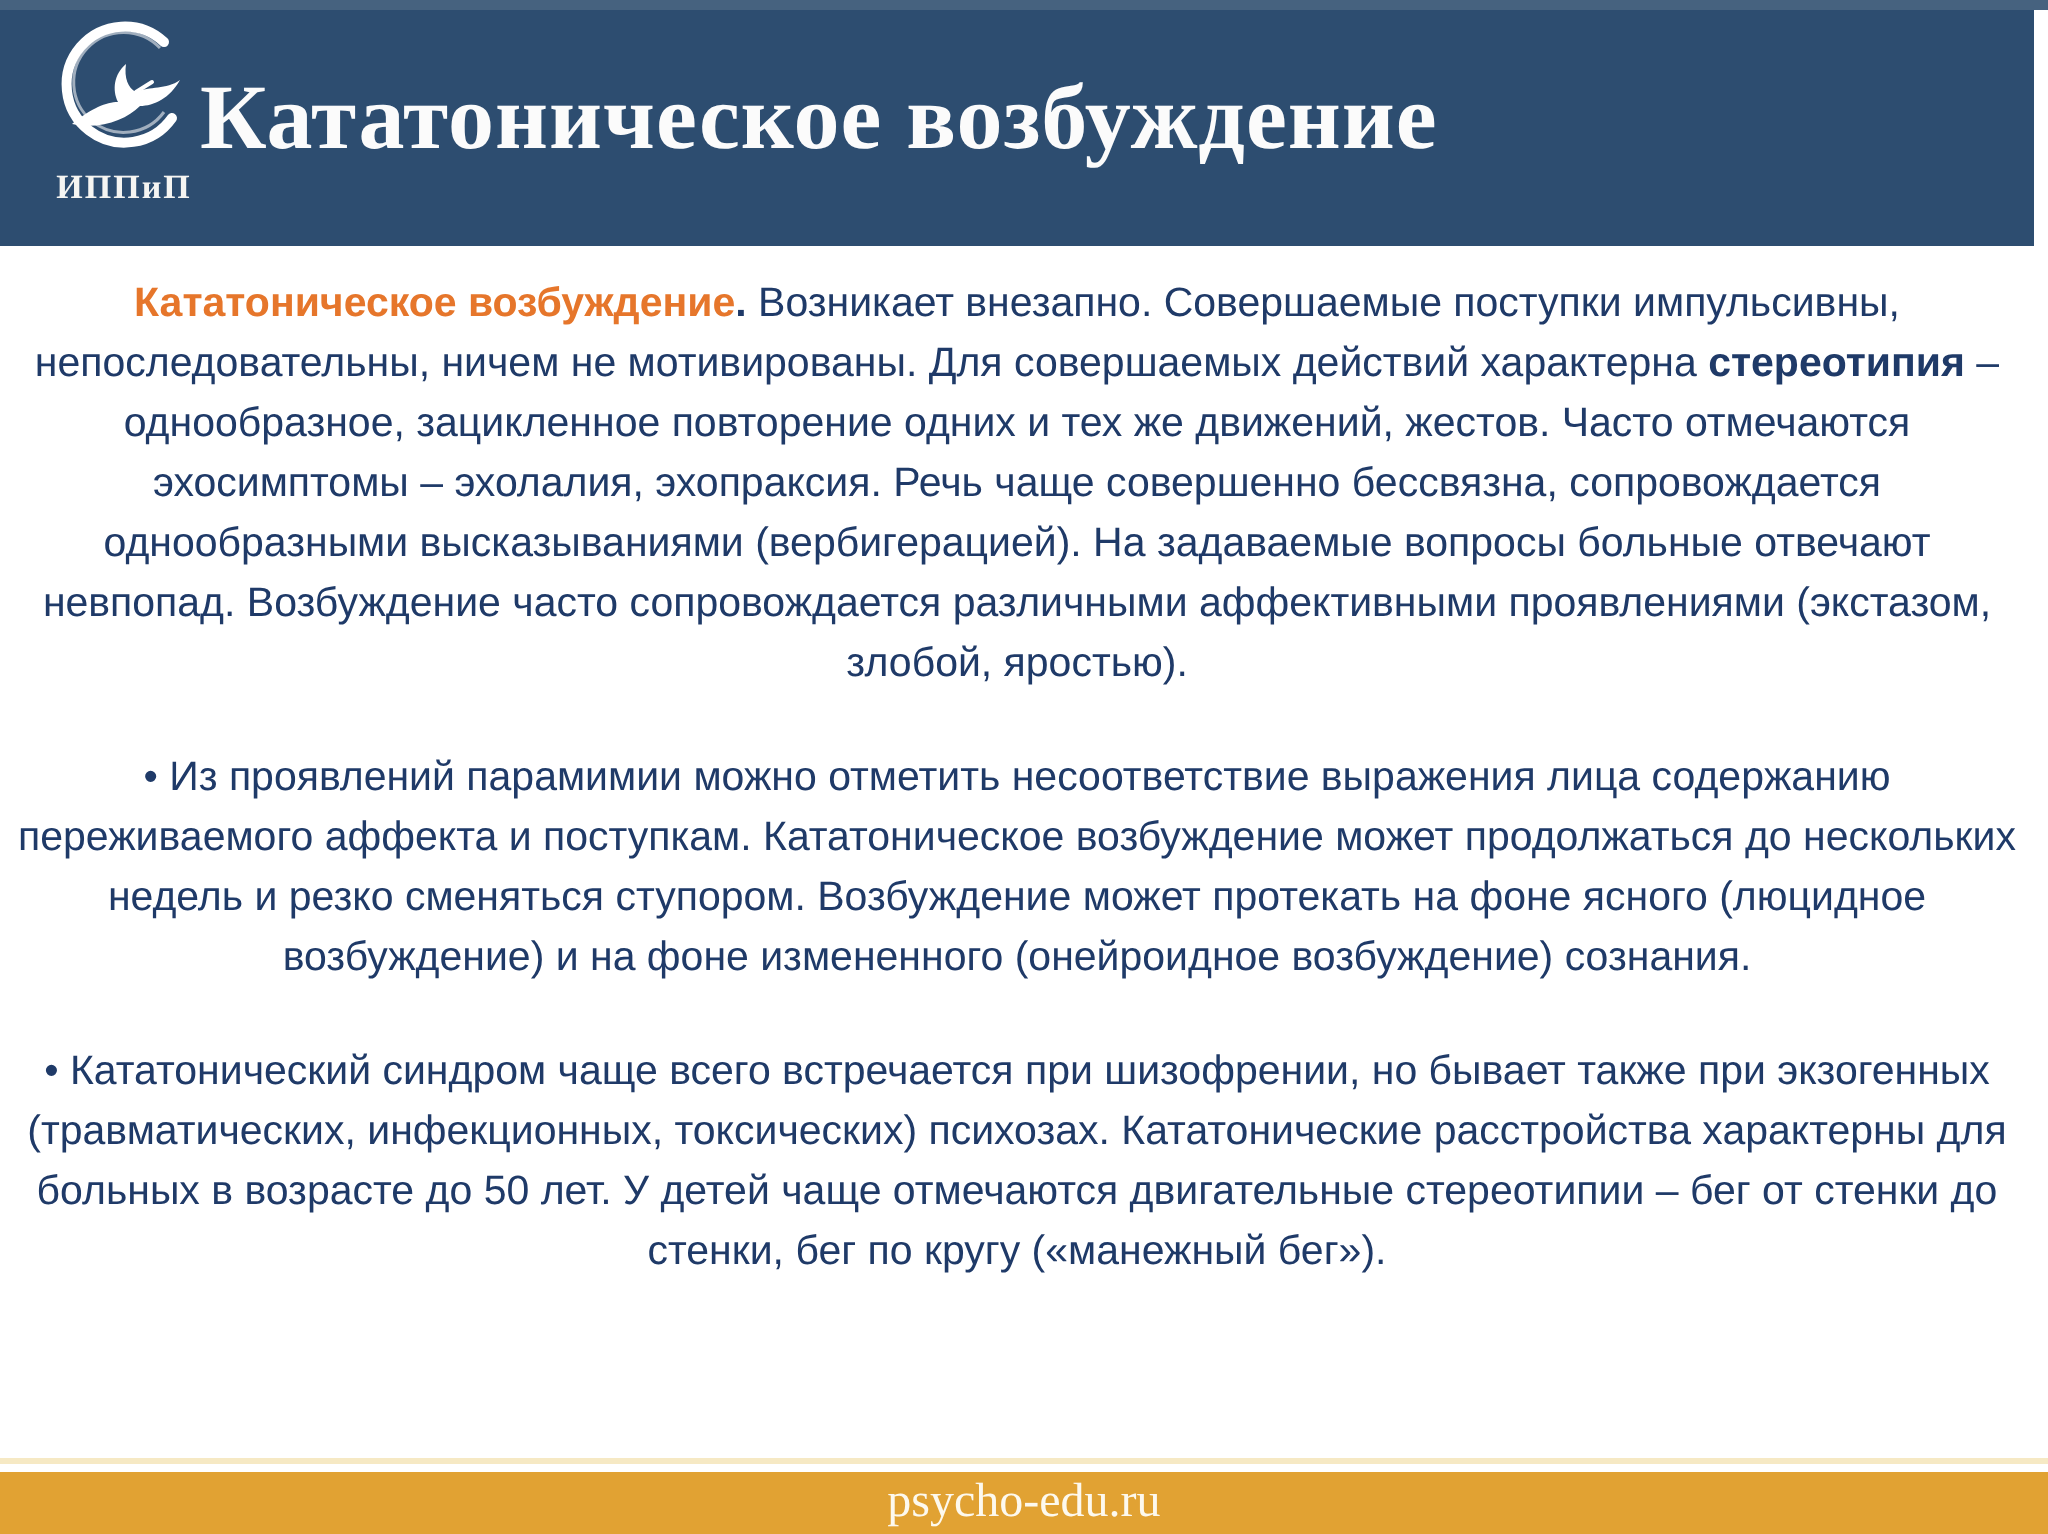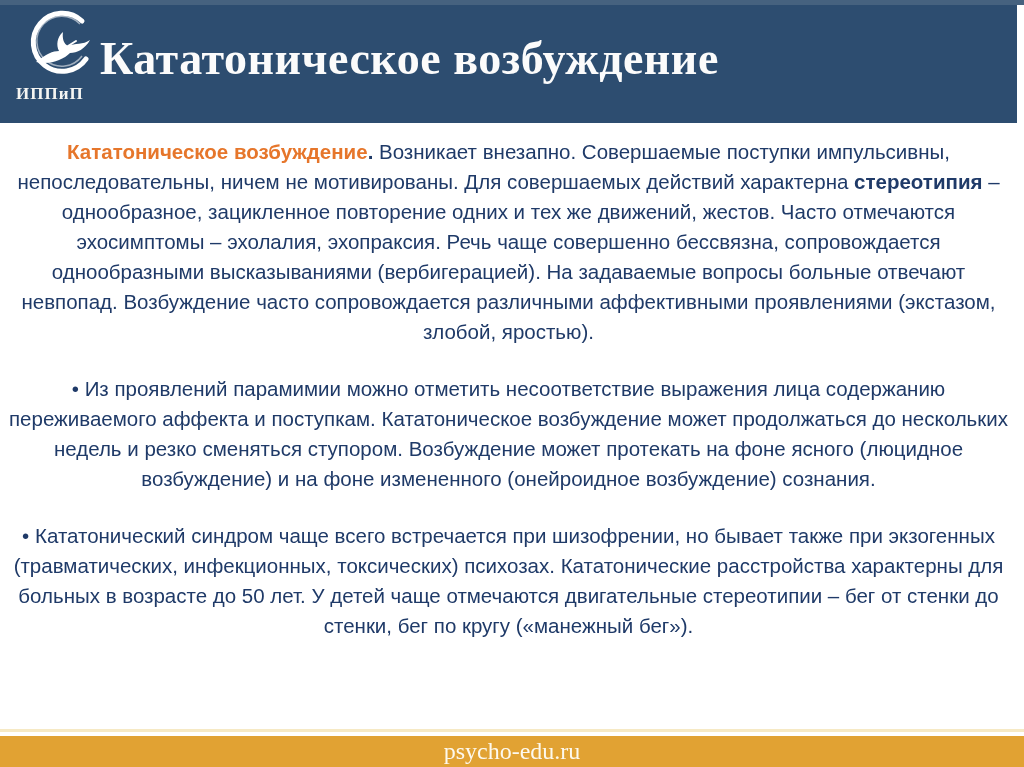--- a/index.html
+++ b/index.html
@@ -30,21 +30,21 @@
     top: 0; left: 0;
     width: 1024px;
     height: 5px;
     background: #46627f;
     z-index: 3;
   }
   .logo-wrap {
     position: absolute;
     top: 8px; left: 16px;
     width: 92px;
-    text-align: left;
+    text-align: center;
     z-index: 2;
   }
   .logo-wrap svg { display: block; margin: 0 auto; }
   .logo-caption {
     margin-top: -4px;
     color: #f5f5f2;
     font-family: "Liberation Serif", "DejaVu Serif", serif;
     font-weight: bold;
     font-size: 17px;
     letter-spacing: 1px;

